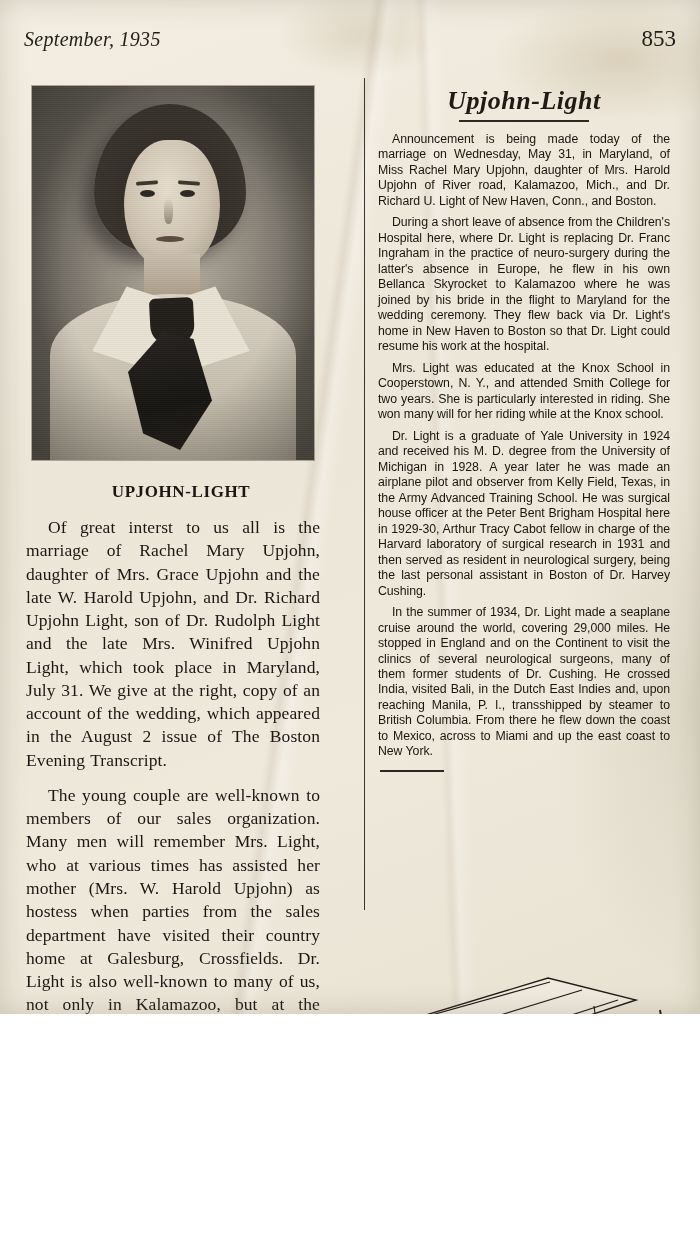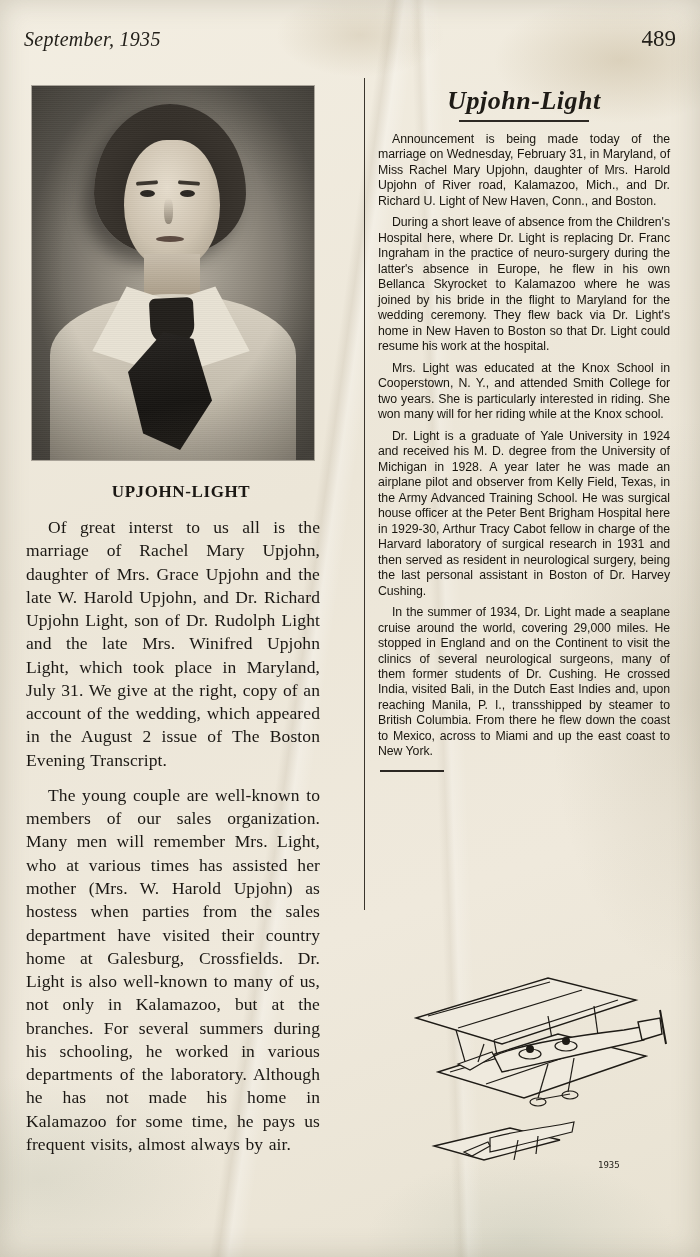--- a/index.html
+++ b/index.html
@@ -3,21 +3,21 @@
 <meta charset="utf-8">
 <style>
   html, body {
     margin: 0;
     padding: 0;
     background: #ffffff;
   }
   #page {
     position: relative;
     width: 700px;
-    height: 1257px;
+    height: 1014px;
     overflow: hidden;
     background: #c4b5fd;
     font-family: "Liberation Serif", serif;
     color: #1b1814;
   }
   
   #page::before {
     content: "";
     position: absolute;
     inset: 0;
@@ -264,21 +264,21 @@
     z-index: 5;
   }
 </style>
 </head>
 <body>
 
 <div id="page">
 
   <div class="page-head layer">
     <div class="issue-date">September, 1935</div>
-    <div class="page-number">489</div>
+    <div class="page-number">853</div>
   </div>
 
   <div class="rule-left layer"></div>
 
   <div class="left-col layer">
 
     <div class="portrait">
       <div class="bg"></div>
       <div class="hair"></div>
       <div class="face"></div>
@@ -303,21 +303,21 @@
     <div class="left-body">
       <p>Of great interst to us all is the marriage of Rachel Mary Upjohn, daughter of Mrs. Grace Upjohn and the late W. Harold Upjohn, and Dr. Richard Upjohn Light, son of Dr. Rudolph Light and the late Mrs. Winifred Upjohn Light, which took place in Maryland, July 31. We give at the right, copy of an account of the wedding, which appeared in the August 2 issue of The Boston Evening Transcript.</p>
       <p>The young couple are well-known to members of our sales organization. Many men will remember Mrs. Light, who at various times has assisted her mother (Mrs. W. Harold Upjohn) as hostess when parties from the sales department have visited their country home at Galesburg, Crossfields. Dr. Light is also well-known to many of us, not only in Kalamazoo, but at the branches. For several summers during his schooling, he worked in various departments of the laboratory. Although he has not made his home in Kalamazoo for some time, he pays us frequent visits, almost always by air.</p>
     </div>
   </div>
 
   <div class="right-col layer">
     <div class="clip-title">Upjohn-Light</div>
     <div class="clip-rule"></div>
     <div class="clip-body">
-      <p>Announcement is being made today of the marriage on Wednesday, February 31, in Maryland, of Miss Rachel Mary Upjohn, daughter of Mrs. Harold Upjohn of River road, Kalamazoo, Mich., and Dr. Richard U. Light of New Haven, Conn., and Boston.</p>
+      <p>Announcement is being made today of the marriage on Wednesday, May 31, in Maryland, of Miss Rachel Mary Upjohn, daughter of Mrs. Harold Upjohn of River road, Kalamazoo, Mich., and Dr. Richard U. Light of New Haven, Conn., and Boston.</p>
       <p>During a short leave of absence from the Children's Hospital here, where Dr. Light is replacing Dr. Franc Ingraham in the practice of neuro-surgery during the latter's absence in Europe, he flew in his own Bellanca Skyrocket to Kalamazoo where he was joined by his bride in the flight to Maryland for the wedding ceremony. They flew back via Dr. Light's home in New Haven to Boston so that Dr. Light could resume his work at the hospital.</p>
       <p>Mrs. Light was educated at the Knox School in Cooperstown, N. Y., and attended Smith College for two years. She is particularly interested in riding. She won many will for her riding while at the Knox school.</p>
       <p>Dr. Light is a graduate of Yale University in 1924 and received his M. D. degree from the University of Michigan in 1928. A year later he was made an airplane pilot and observer from Kelly Field, Texas, in the Army Advanced Training School. He was surgical house officer at the Peter Bent Brigham Hospital here in 1929-30, Arthur Tracy Cabot fellow in charge of the Harvard laboratory of surgical research in 1931 and then served as resident in neurological surgery, being the last personal assistant in Boston of Dr. Harvey Cushing.</p>
       <p>In the summer of 1934, Dr. Light made a seaplane cruise around the world, covering 29,000 miles. He stopped in England and on the Continent to visit the clinics of several neurological surgeons, many of them former students of Dr. Cushing. He crossed India, visited Bali, in the Dutch East Indies and, upon reaching Manila, P. I., transshipped by steamer to British Columbia. From there he flew down the coast to Mexico, across to Miami and up the east coast to New York.</p>
     </div>
     <div class="clip-end"></div>
   </div>
 
   <div class="plane-art layer">
     <svg width="272" height="230" viewBox="0 0 272 230" fill="none" stroke="#1e1b16" stroke-width="1.2">

